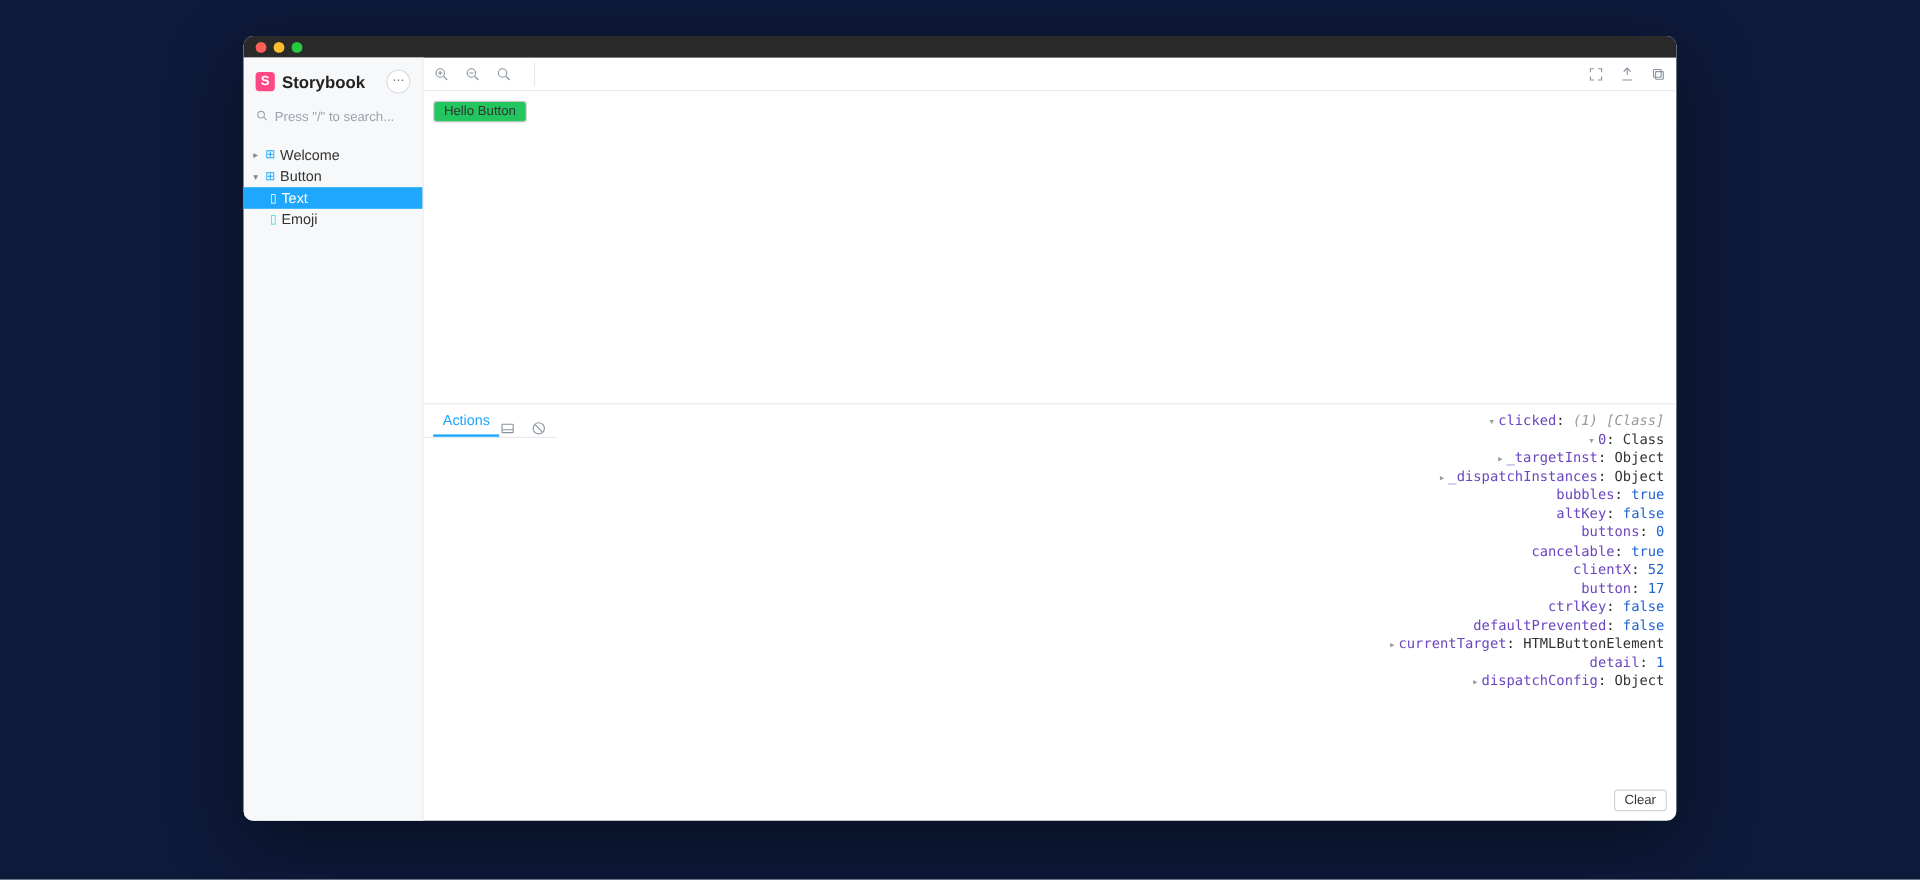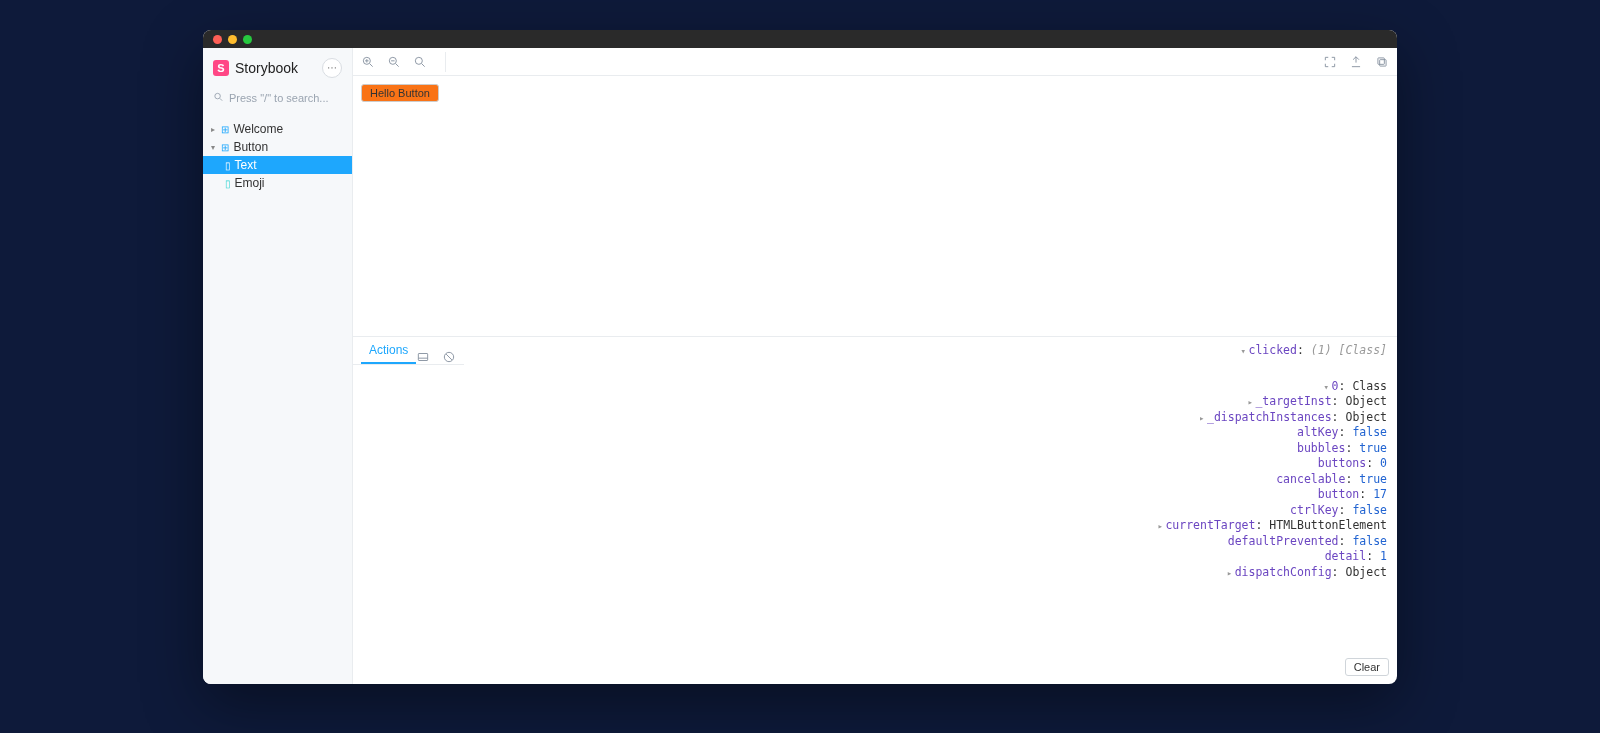--- a/index.html
+++ b/index.html
@@ -51,21 +51,21 @@
     display:flex;
     align-items:center;
     justify-content:space-between;
     padding: 10px 10px 6px 10px;
   }
   .brand { display:flex; align-items:center; gap:6px; }
   .brand-mark {
     width:16px; height:16px; background:#ff4785; border-radius:3px;
     color:#fff; font-weight:700; font-size:11px; display:flex; align-items:center; justify-content:center;
   }
-  .brand-name { font-weight:400; font-size:14px; color:#222; }
+  .brand-name { font-weight:700; font-size:14px; color:#222; }
   .more-btn {
     width:20px; height:20px; border:1px solid #d9dde2; border-radius:50%;
     background:#fff; display:flex; align-items:center; justify-content:center;
     color:#777; font-size:10px; line-height:1; cursor:pointer;
   }
   .sb-search {
     margin: 4px 8px 8px 8px;
     position:relative;
   }
   .sb-search input {
@@ -102,21 +102,21 @@
     display:flex; align-items:center; justify-content:space-between;
     padding: 0 8px;
   }
   .tb-group { display:flex; align-items:center; gap:12px; color:#8892a0; }
   .tb-icon { width:14px; height:14px; cursor:pointer; display:inline-flex; align-items:center; justify-content:center; }
   .tb-icon svg { width:14px; height:14px; stroke:#8892a0; fill:none; stroke-width:1.6; }
   .tb-sep { width:1px; height:20px; background:#e9ecef; margin:0 2px 0 6px;}
 
   .canvas { flex:1; padding:8px; overflow:auto; }
   .demo-btn {
-    border:1px solid #ccc; background:#f97316; border-radius:3px;
+    border:1px solid #ccc; background:#22c55e; border-radius:3px;
     padding: 2px 8px; font-size:11px; color:#333; cursor:pointer;
   }
 
   
   .addons {
     height: 348px;
     border-top:1px solid #e9ecef;
     display:flex; flex-direction:row;
     position:relative;
   }
@@ -137,21 +137,21 @@
     flex:1; overflow:auto; padding:6px 10px;
     font-family: ui-monospace, SFMono-Regular, Menlo, Consolas, monospace;
     font-size:11.5px; line-height:1.35; color:#333;
   }
   .log .row { white-space:pre;text-align:right; }
   .log .arrow { color:#999; padding-right:4px; font-size:9px; display:inline-block; width:8px;}
   .log .key { color:#6b46c1; }
   .log .val-lit { color:#2264d1; }
   .log .val-obj { color:#333; }
   .log .meta { color:#999; font-style:italic; }
-  .pad0{padding-left:0;} .pad1{padding-left:14px;margin-top:20px;} .pad2{padding-left:28px;} .pad3{padding-left:32px;}
+  .pad0{padding-left:0;} .pad1{padding-left:14px;} .pad2{padding-left:28px;} .pad3{padding-left:32px;}
 
   .clear-btn {
     position:absolute; right:8px; bottom:8px;
     border:1px solid #d0d5da; background:#fff; border-radius:3px;
     font-size:11px; padding:2px 8px; cursor:pointer; color:#333;
   }
 </style>
 </head>
 <body>
 
@@ -274,28 +274,29 @@
                 </svg>
             </span>
           </div>
         </div>
 
         <div class="log">
           <div class="row pad0"><span class="arrow">▾</span><span class="key">clicked</span>: <span class="meta">(1) [Class]</span></div>
           <div class="row pad1"><span class="arrow">▾</span><span class="key">0</span>: <span class="val-obj">Class</span></div>
           <div class="row pad2"><span class="arrow">▸</span><span class="key">_targetInst</span>: <span class="val-obj">Object</span></div>
           <div class="row pad2"><span class="arrow">▸</span><span class="key">_dispatchInstances</span>: <span class="val-obj">Object</span></div>
+          <div class="row pad3"><span class="key">bubbles</span>: <span class="val-lit">true</span></div>
           <div class="row pad3"><span class="key">altKey</span>: <span class="val-lit">false</span></div>
-          <div class="row pad3"><span class="key">bubbles</span>: <span class="val-lit">true</span></div>
           <div class="row pad3"><span class="key">buttons</span>: <span class="val-lit">0</span></div>
           <div class="row pad3"><span class="key">cancelable</span>: <span class="val-lit">true</span></div>
+          <div class="row pad3"><span class="key">clientX</span>: <span class="val-lit">52</span></div>
           <div class="row pad3"><span class="key">button</span>: <span class="val-lit">17</span></div>
           <div class="row pad3"><span class="key">ctrlKey</span>: <span class="val-lit">false</span></div>
+          <div class="row pad3"><span class="key">defaultPrevented</span>: <span class="val-lit">false</span></div>
           <div class="row pad2"><span class="arrow">▸</span><span class="key">currentTarget</span>: <span class="val-obj">HTMLButtonElement</span></div>
-          <div class="row pad3"><span class="key">defaultPrevented</span>: <span class="val-lit">false</span></div>
           <div class="row pad3"><span class="key">detail</span>: <span class="val-lit">1</span></div>
           <div class="row pad2"><span class="arrow">▸</span><span class="key">dispatchConfig</span>: <span class="val-obj">Object</span></div>
 
         </div>
 
         <button class="clear-btn">Clear</button>
       </div>
     </div>
   </div>
 </div>

